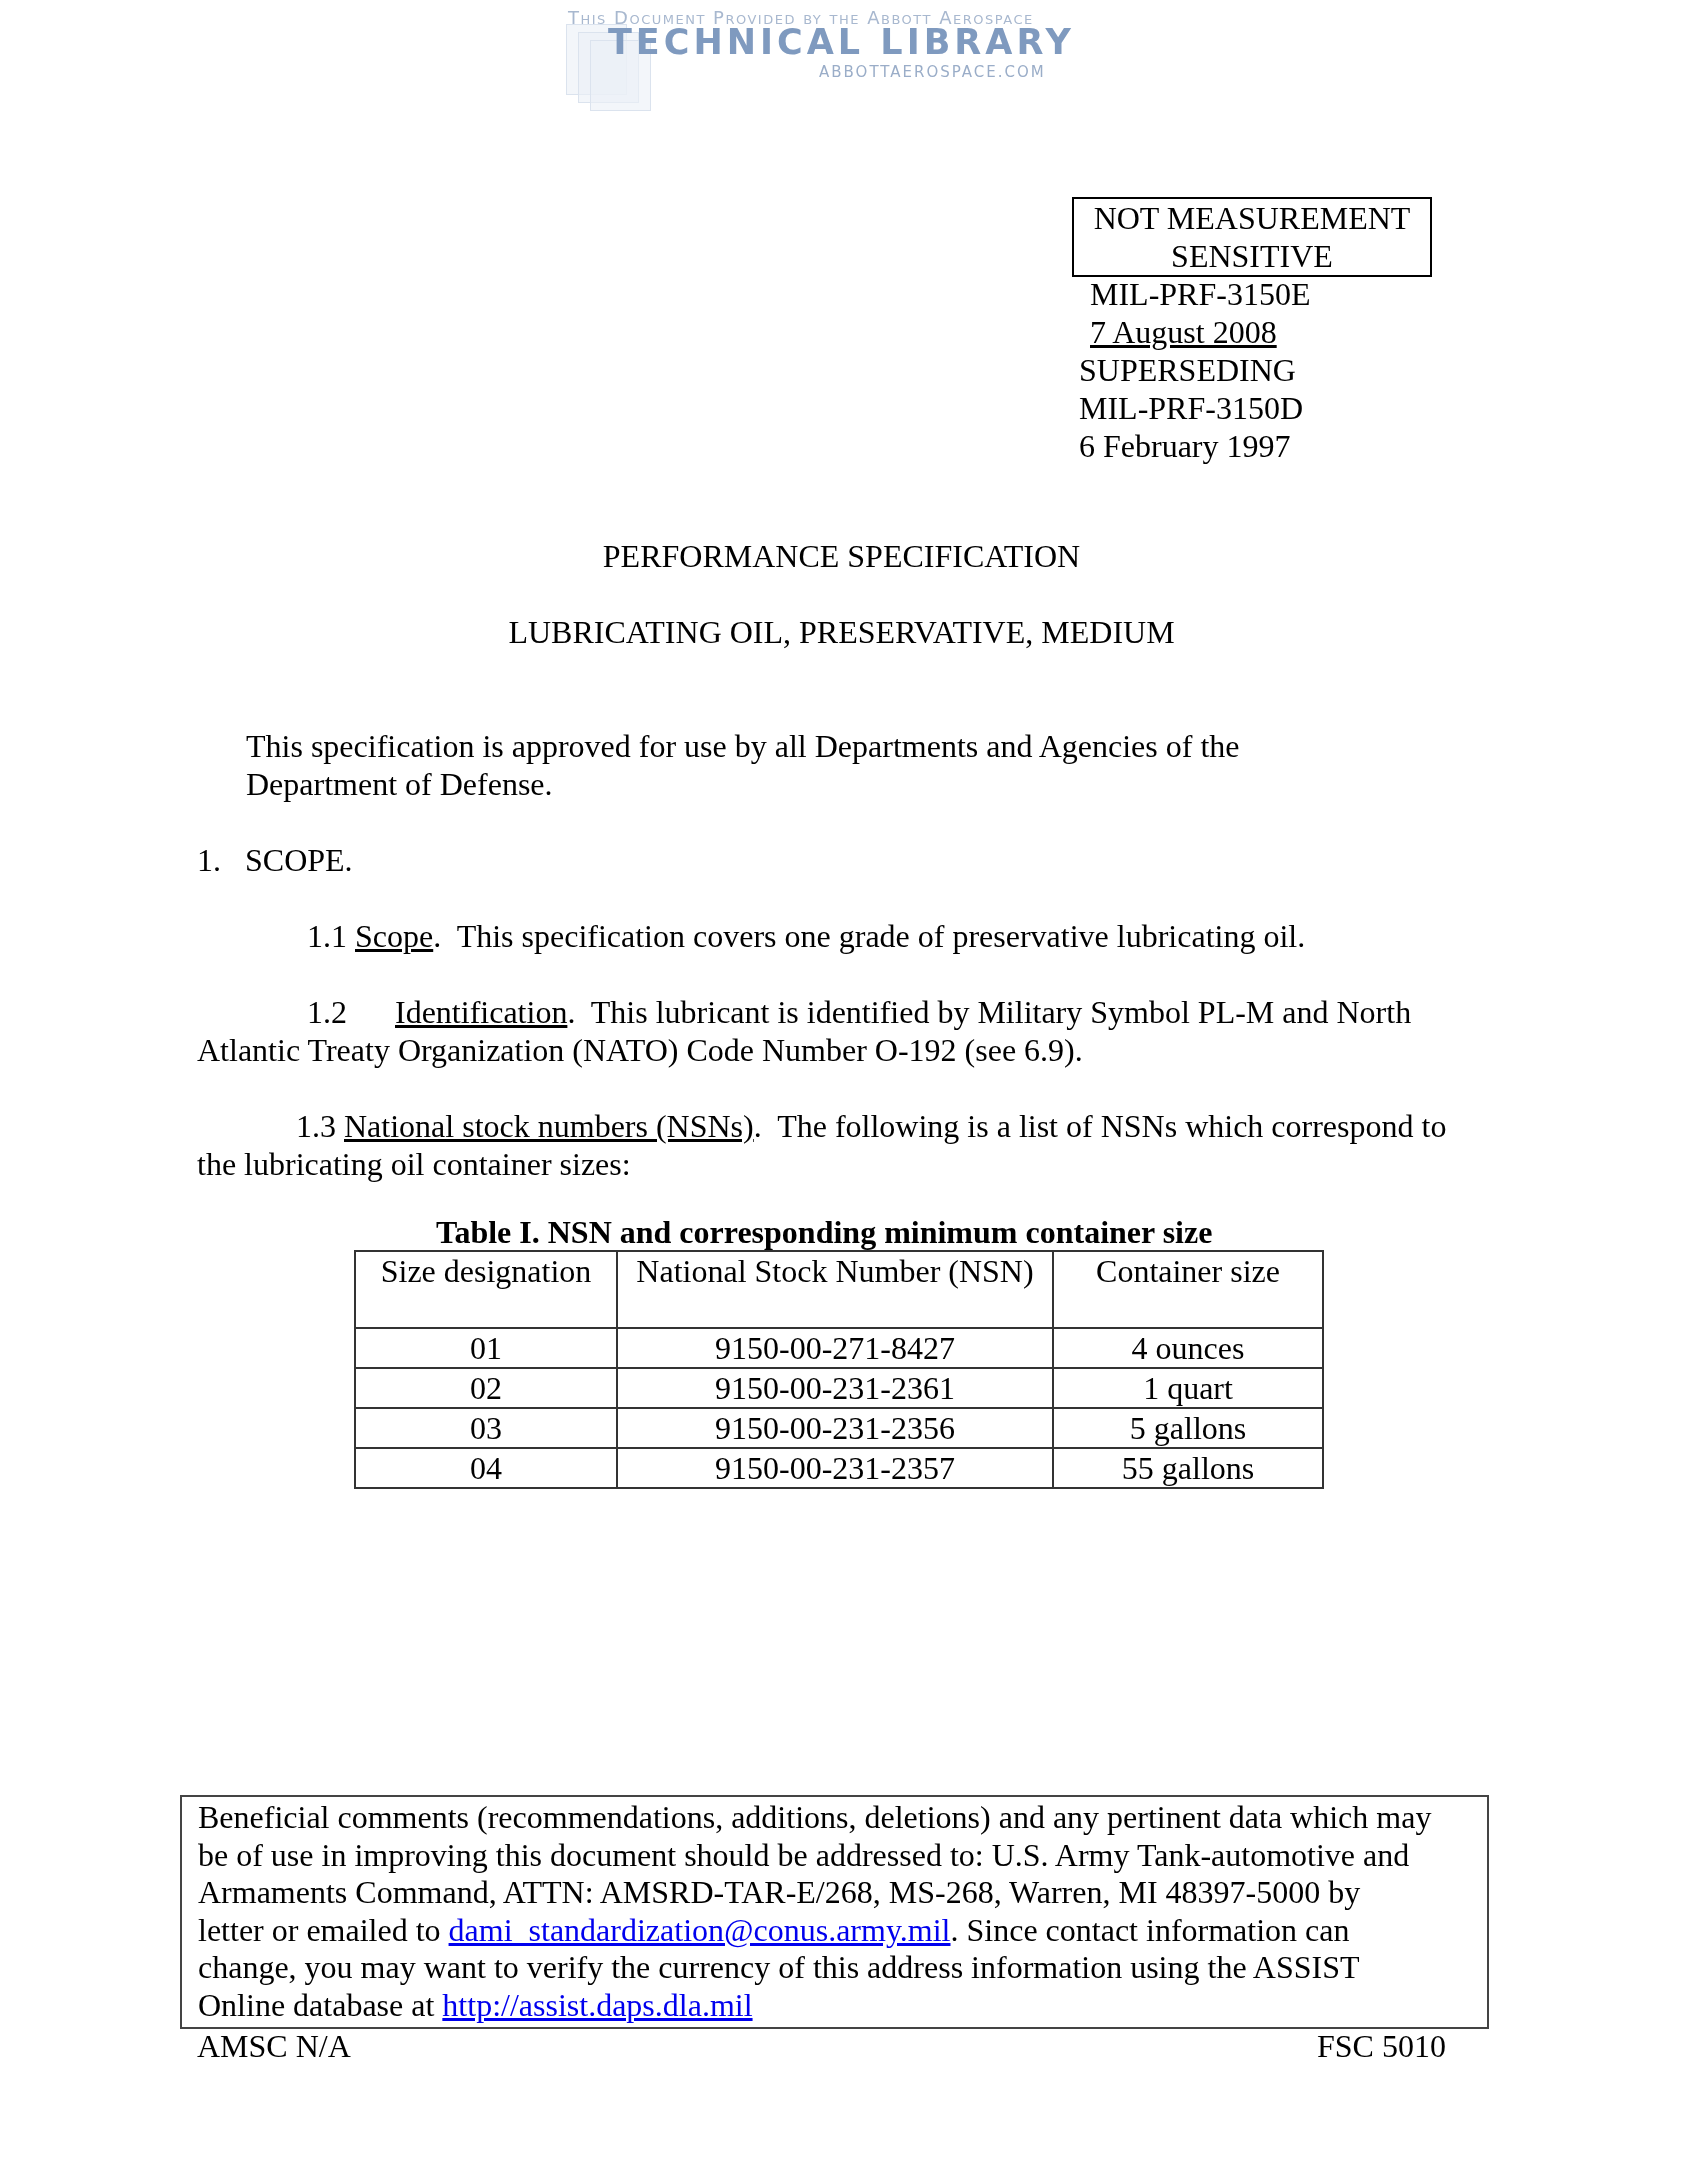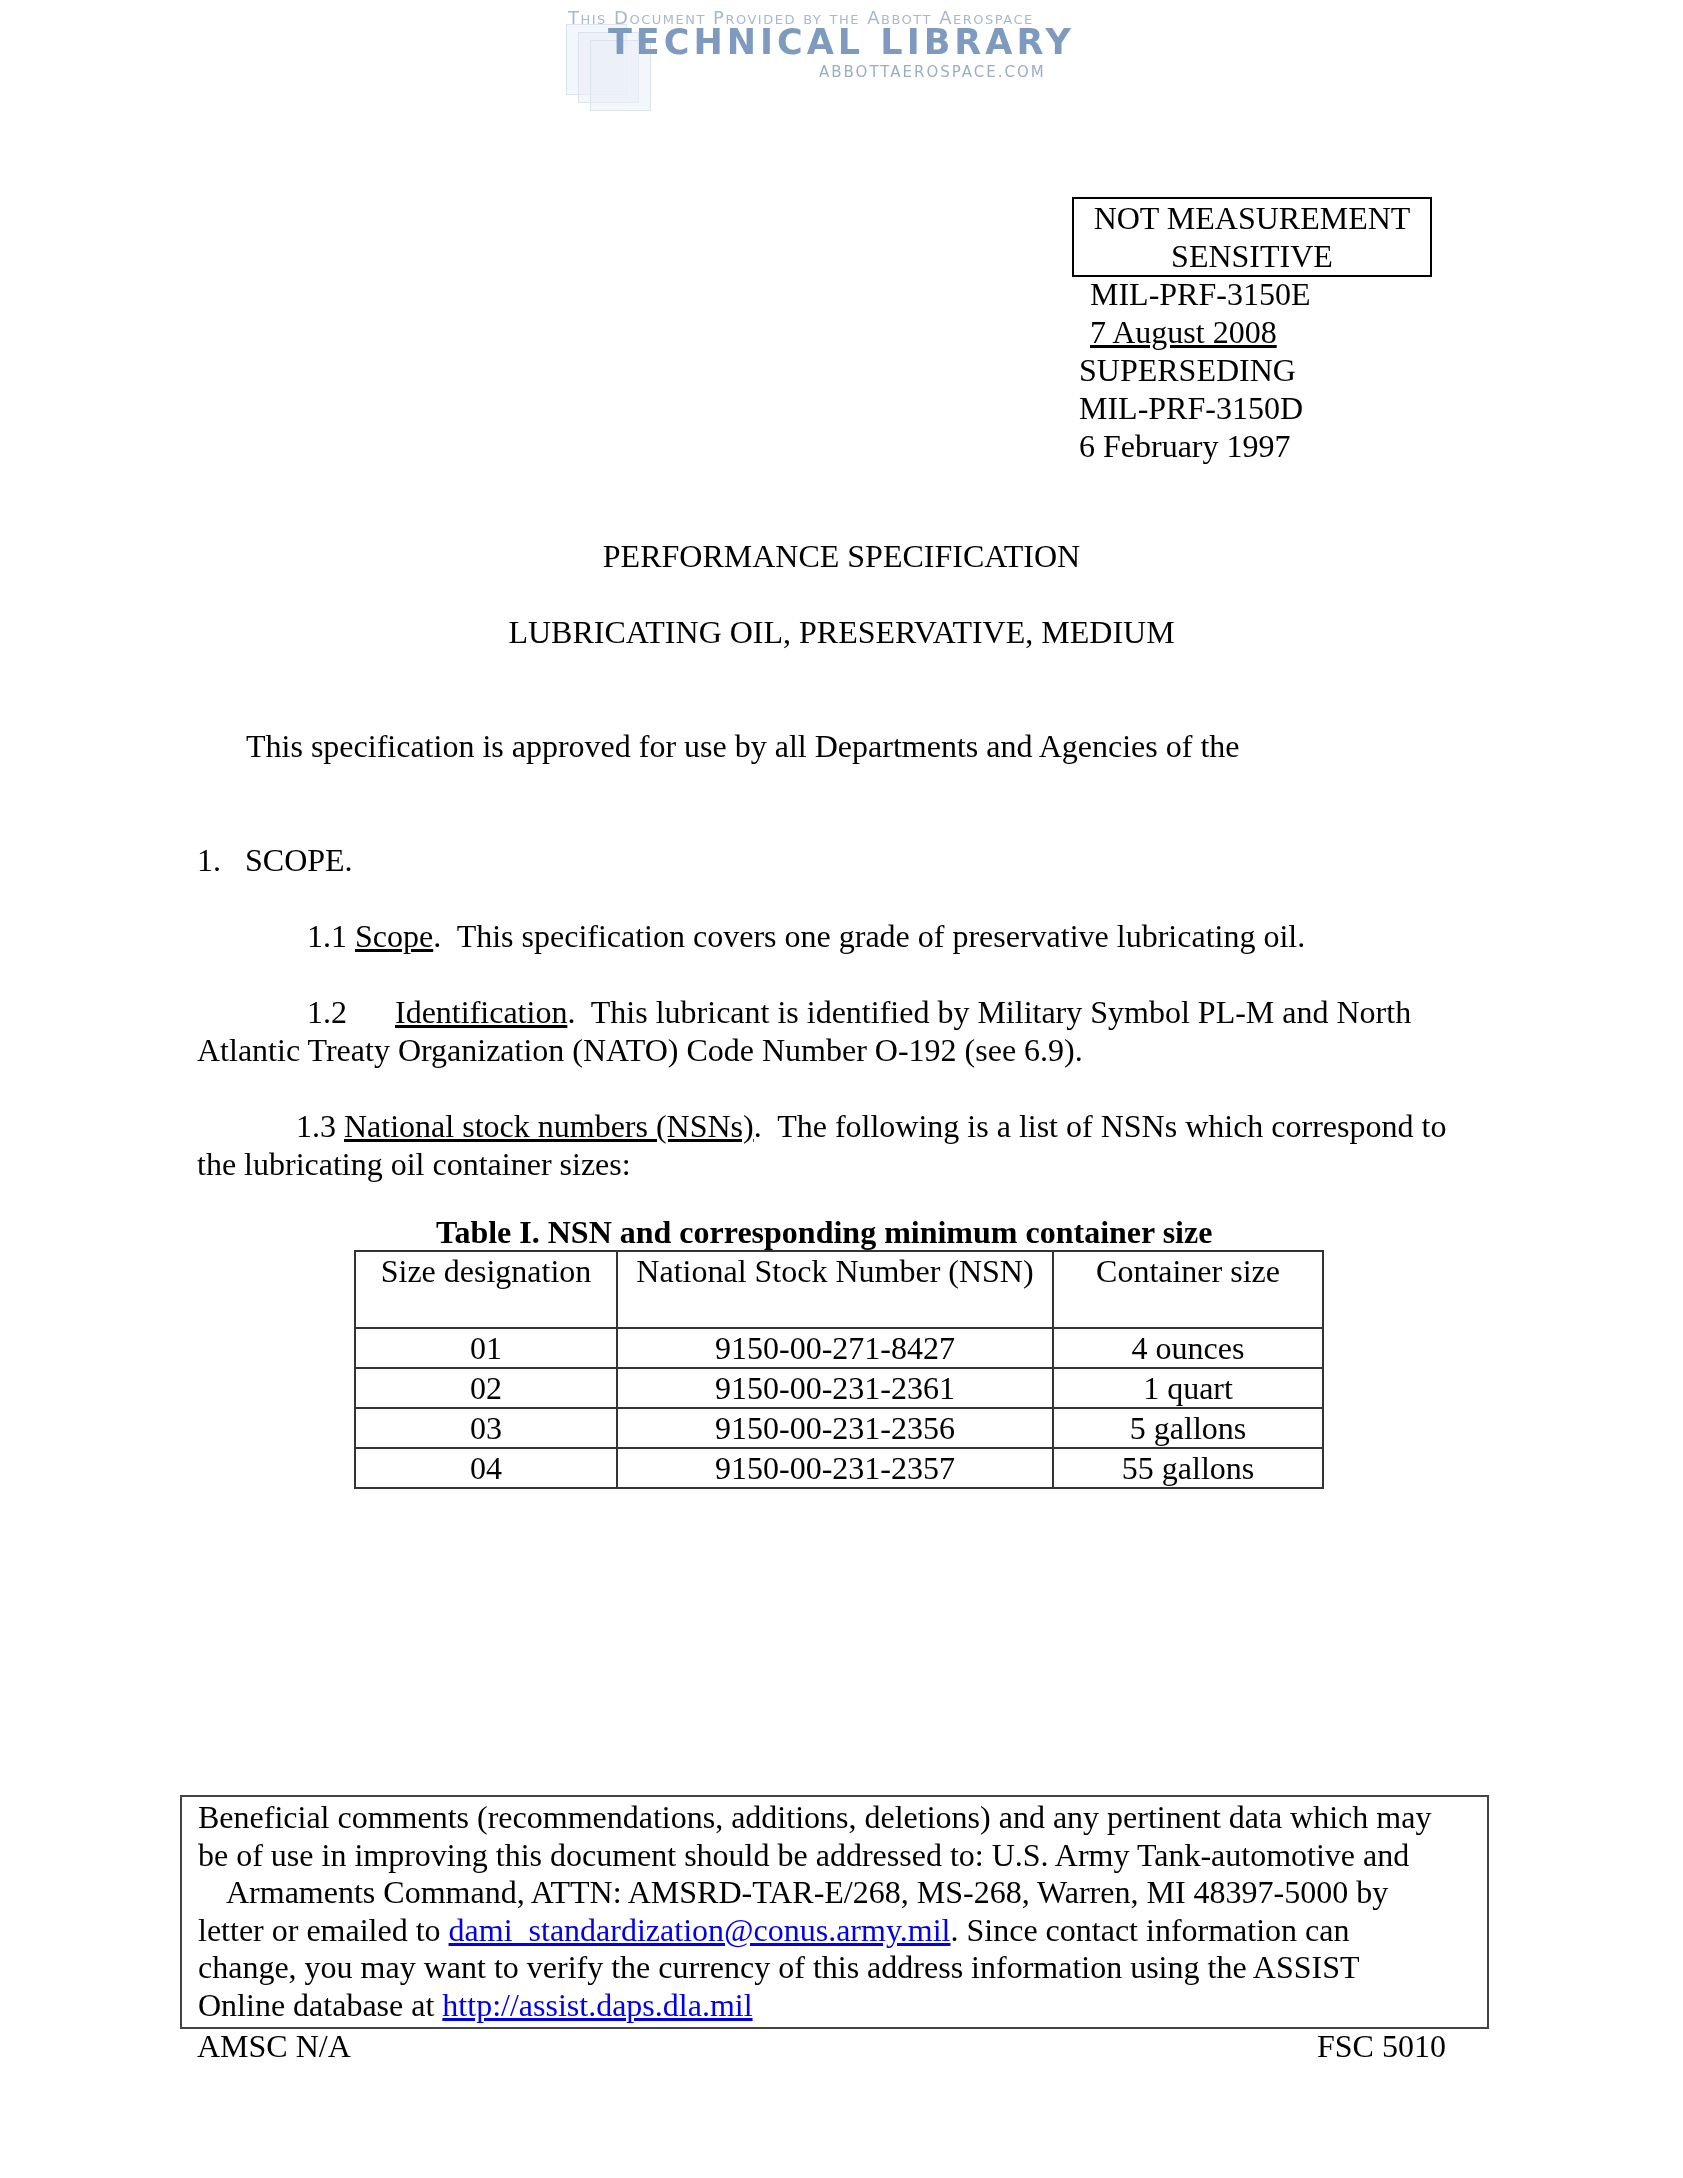--- a/index.html
+++ b/index.html
@@ -52,20 +52,21 @@
   <div>SUPERSEDING</div>
   <div>MIL-PRF-3150D</div>
   <div>6 February 1997</div>
 </div>
 
 <div class="abs center" style="top:538px;">PERFORMANCE SPECIFICATION</div>
 <div class="abs center" style="top:614px;">LUBRICATING OIL, PRESERVATIVE, MEDIUM</div>
 
 <div class="abs para" style="left:246px; top:727px; line-height:38px;">
   <div>This specification is approved for use by all Departments and Agencies of the</div>
+  <div>Department of Defense.</div>
 </div>
 
 <div class="abs para" style="left:197px; top:842px; white-space:pre;">1.   SCOPE.</div>
 
 <div class="abs para" style="left:307px; top:918px; white-space:pre;"><span>1.1 </span><span class="u">Scope</span><span>.  This specification covers one grade of preservative lubricating oil.</span></div>
 
 <div class="abs para" style="left:197px; top:993px; line-height:38px;">
   <div style="padding-left:110px; white-space:pre;"><span>1.2      </span><span class="u">Identification</span><span>.  This lubricant is identified by Military Symbol PL-M and North</span></div>
   <div>Atlantic Treaty Organization (NATO) Code Number O-192 (see 6.9).</div>
 </div>
@@ -102,21 +103,21 @@
         <td>04</td>
         <td>9150-00-231-2357</td>
         <td>55 gallons</td>
       </tr>
 </tbody>
   </table>
 
 <div class="abs cbox">
   <div style="top:2px;">Beneficial comments (recommendations, additions, deletions) and any pertinent data which may</div>
   <div style="top:40px;">be of use in improving this document should be addressed to: U.S. Army Tank-automotive and</div>
-  <div style="top:77px;margin-left:28px;">Armaments Command, ATTN:  AMSRD-TAR-E/268, MS-268, Warren, MI  48397-5000 by</div>
+  <div style="top:77px;">Armaments Command, ATTN:  AMSRD-TAR-E/268, MS-268, Warren, MI  48397-5000 by</div>
   <div style="top:115px;"><span>letter or emailed to </span><a class="link">dami_standardization@conus.army.mil</a><span>.  Since contact information can</span></div>
   <div style="top:152px;">change, you may want to verify the currency of this address information using the ASSIST</div>
   <div style="top:190px;"><span>Online database at </span><a class="link">http://assist.daps.dla.mil</a></div>
 </div>
 
 <div class="abs" style="left:197px; top:2028px;">AMSC N/A</div>
 <div class="abs" style="left:1317px; top:2028px;">FSC 5010</div>
 
 
 </body></html>

